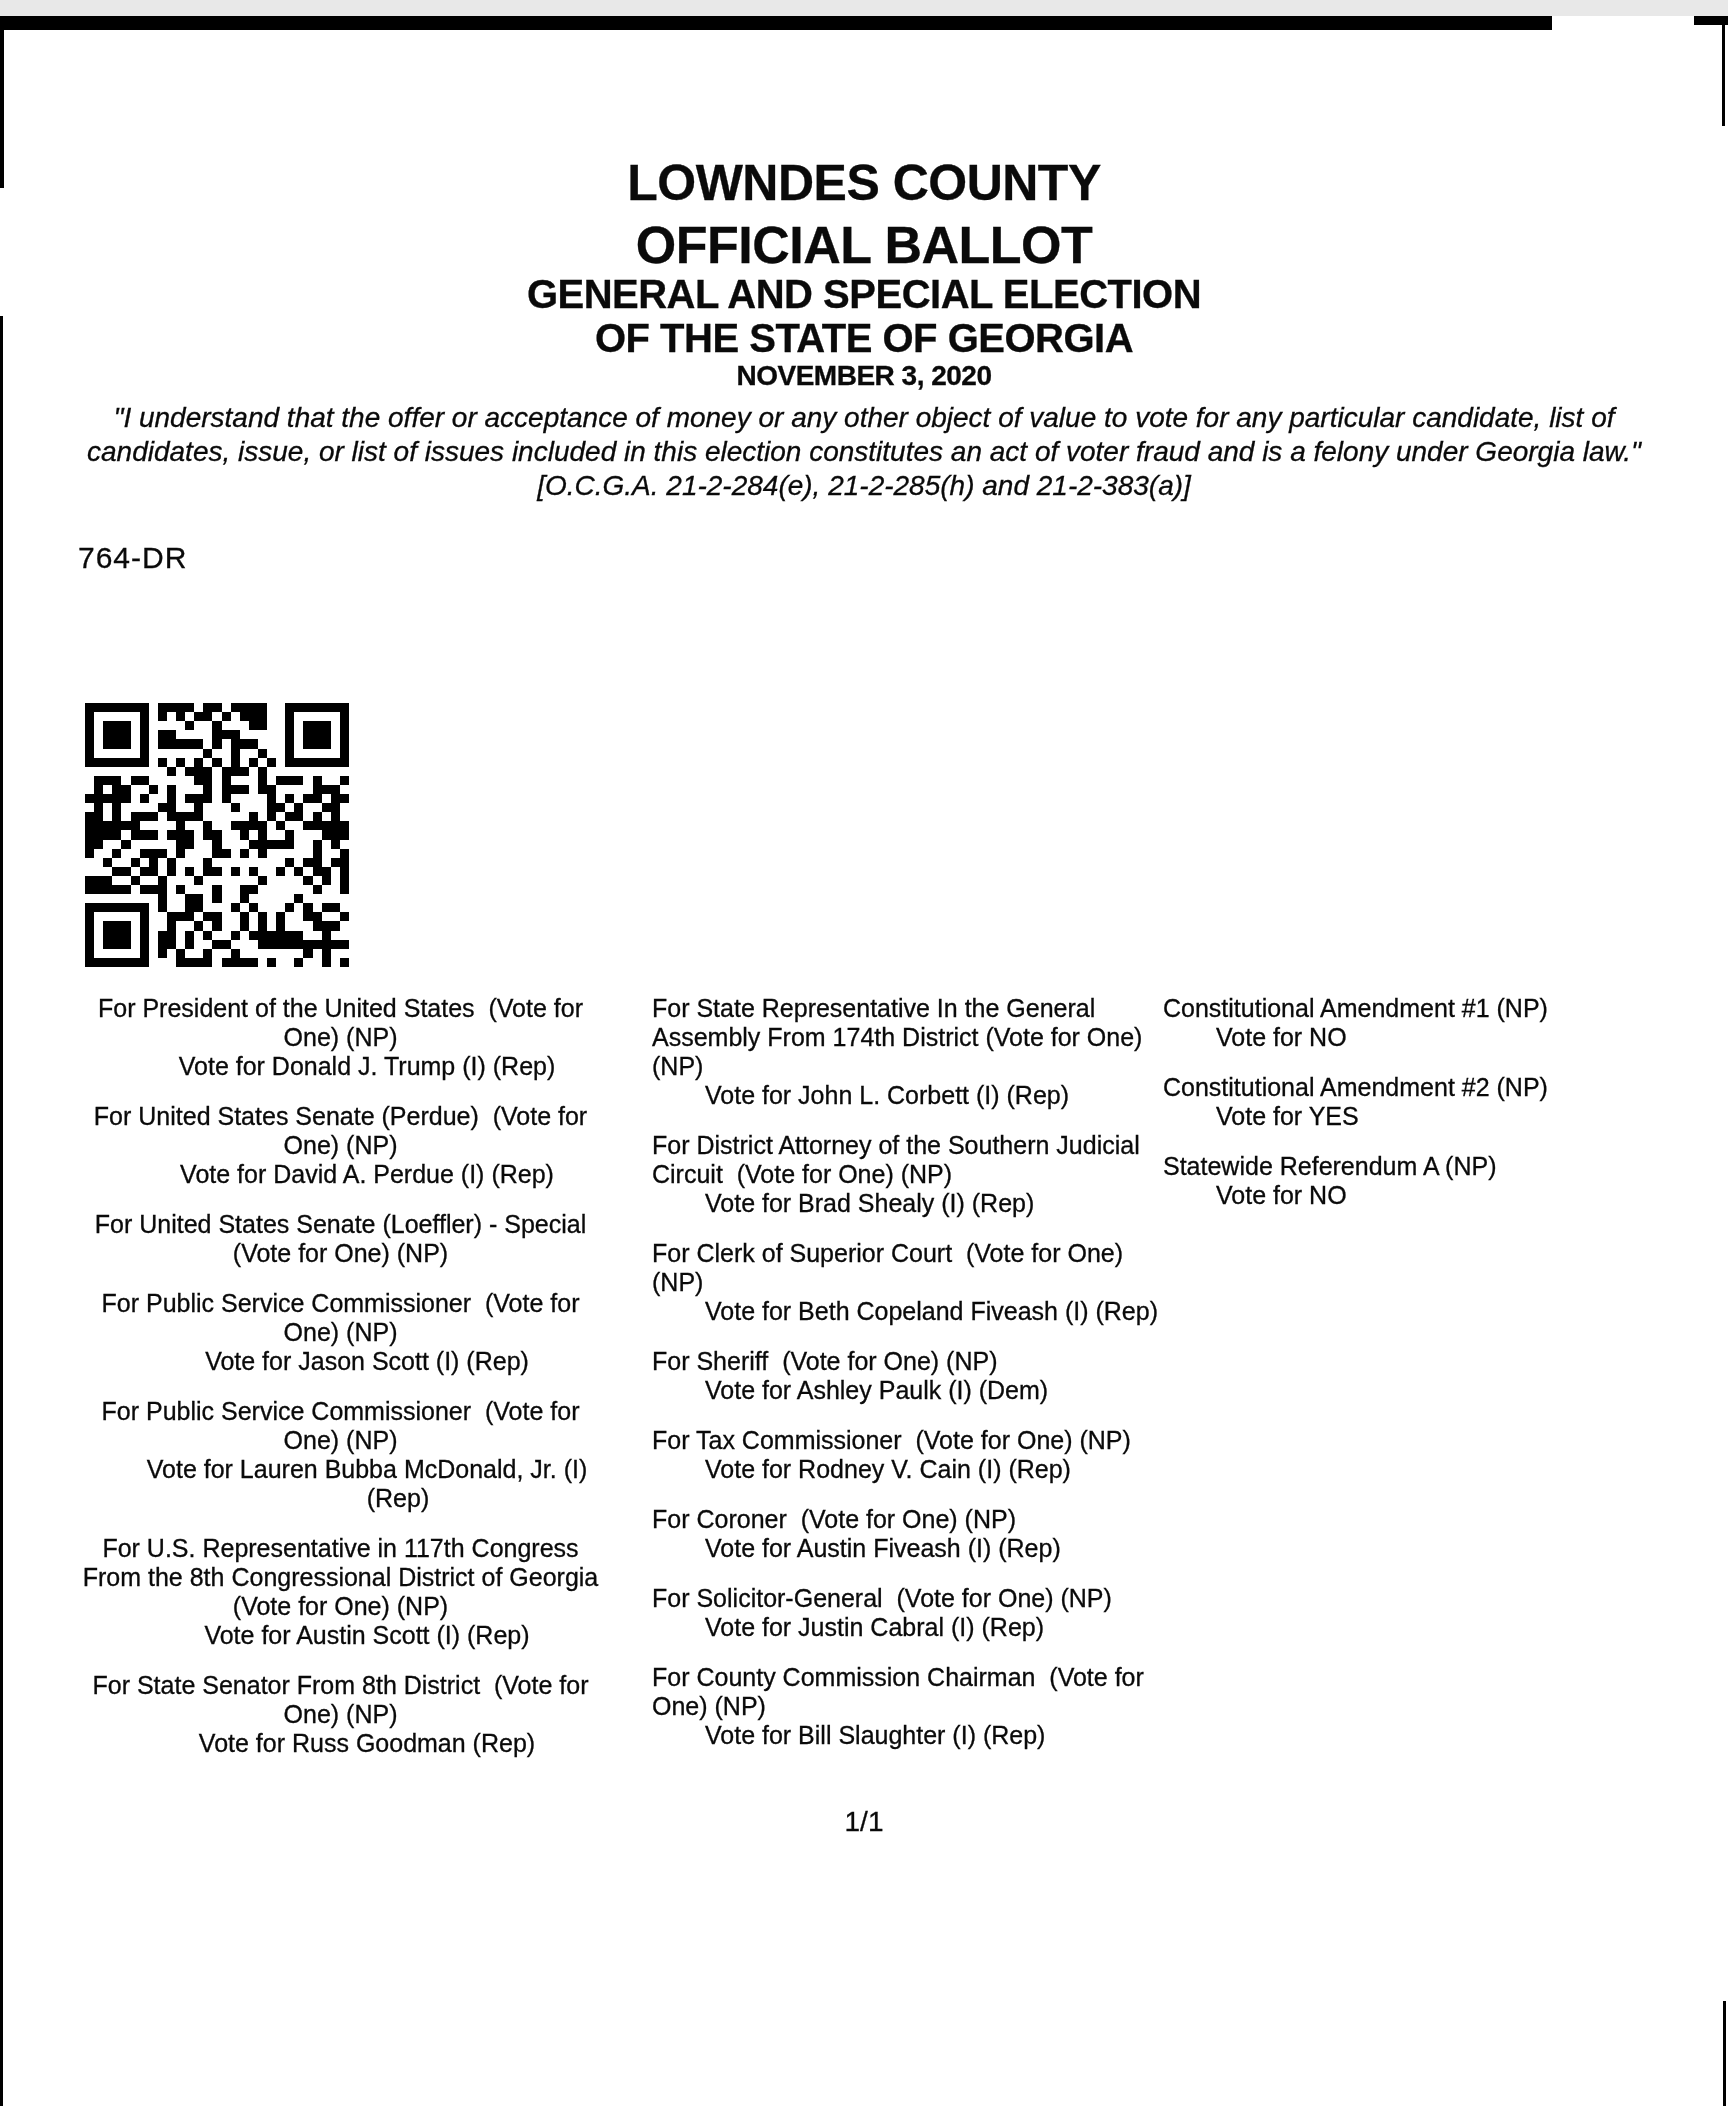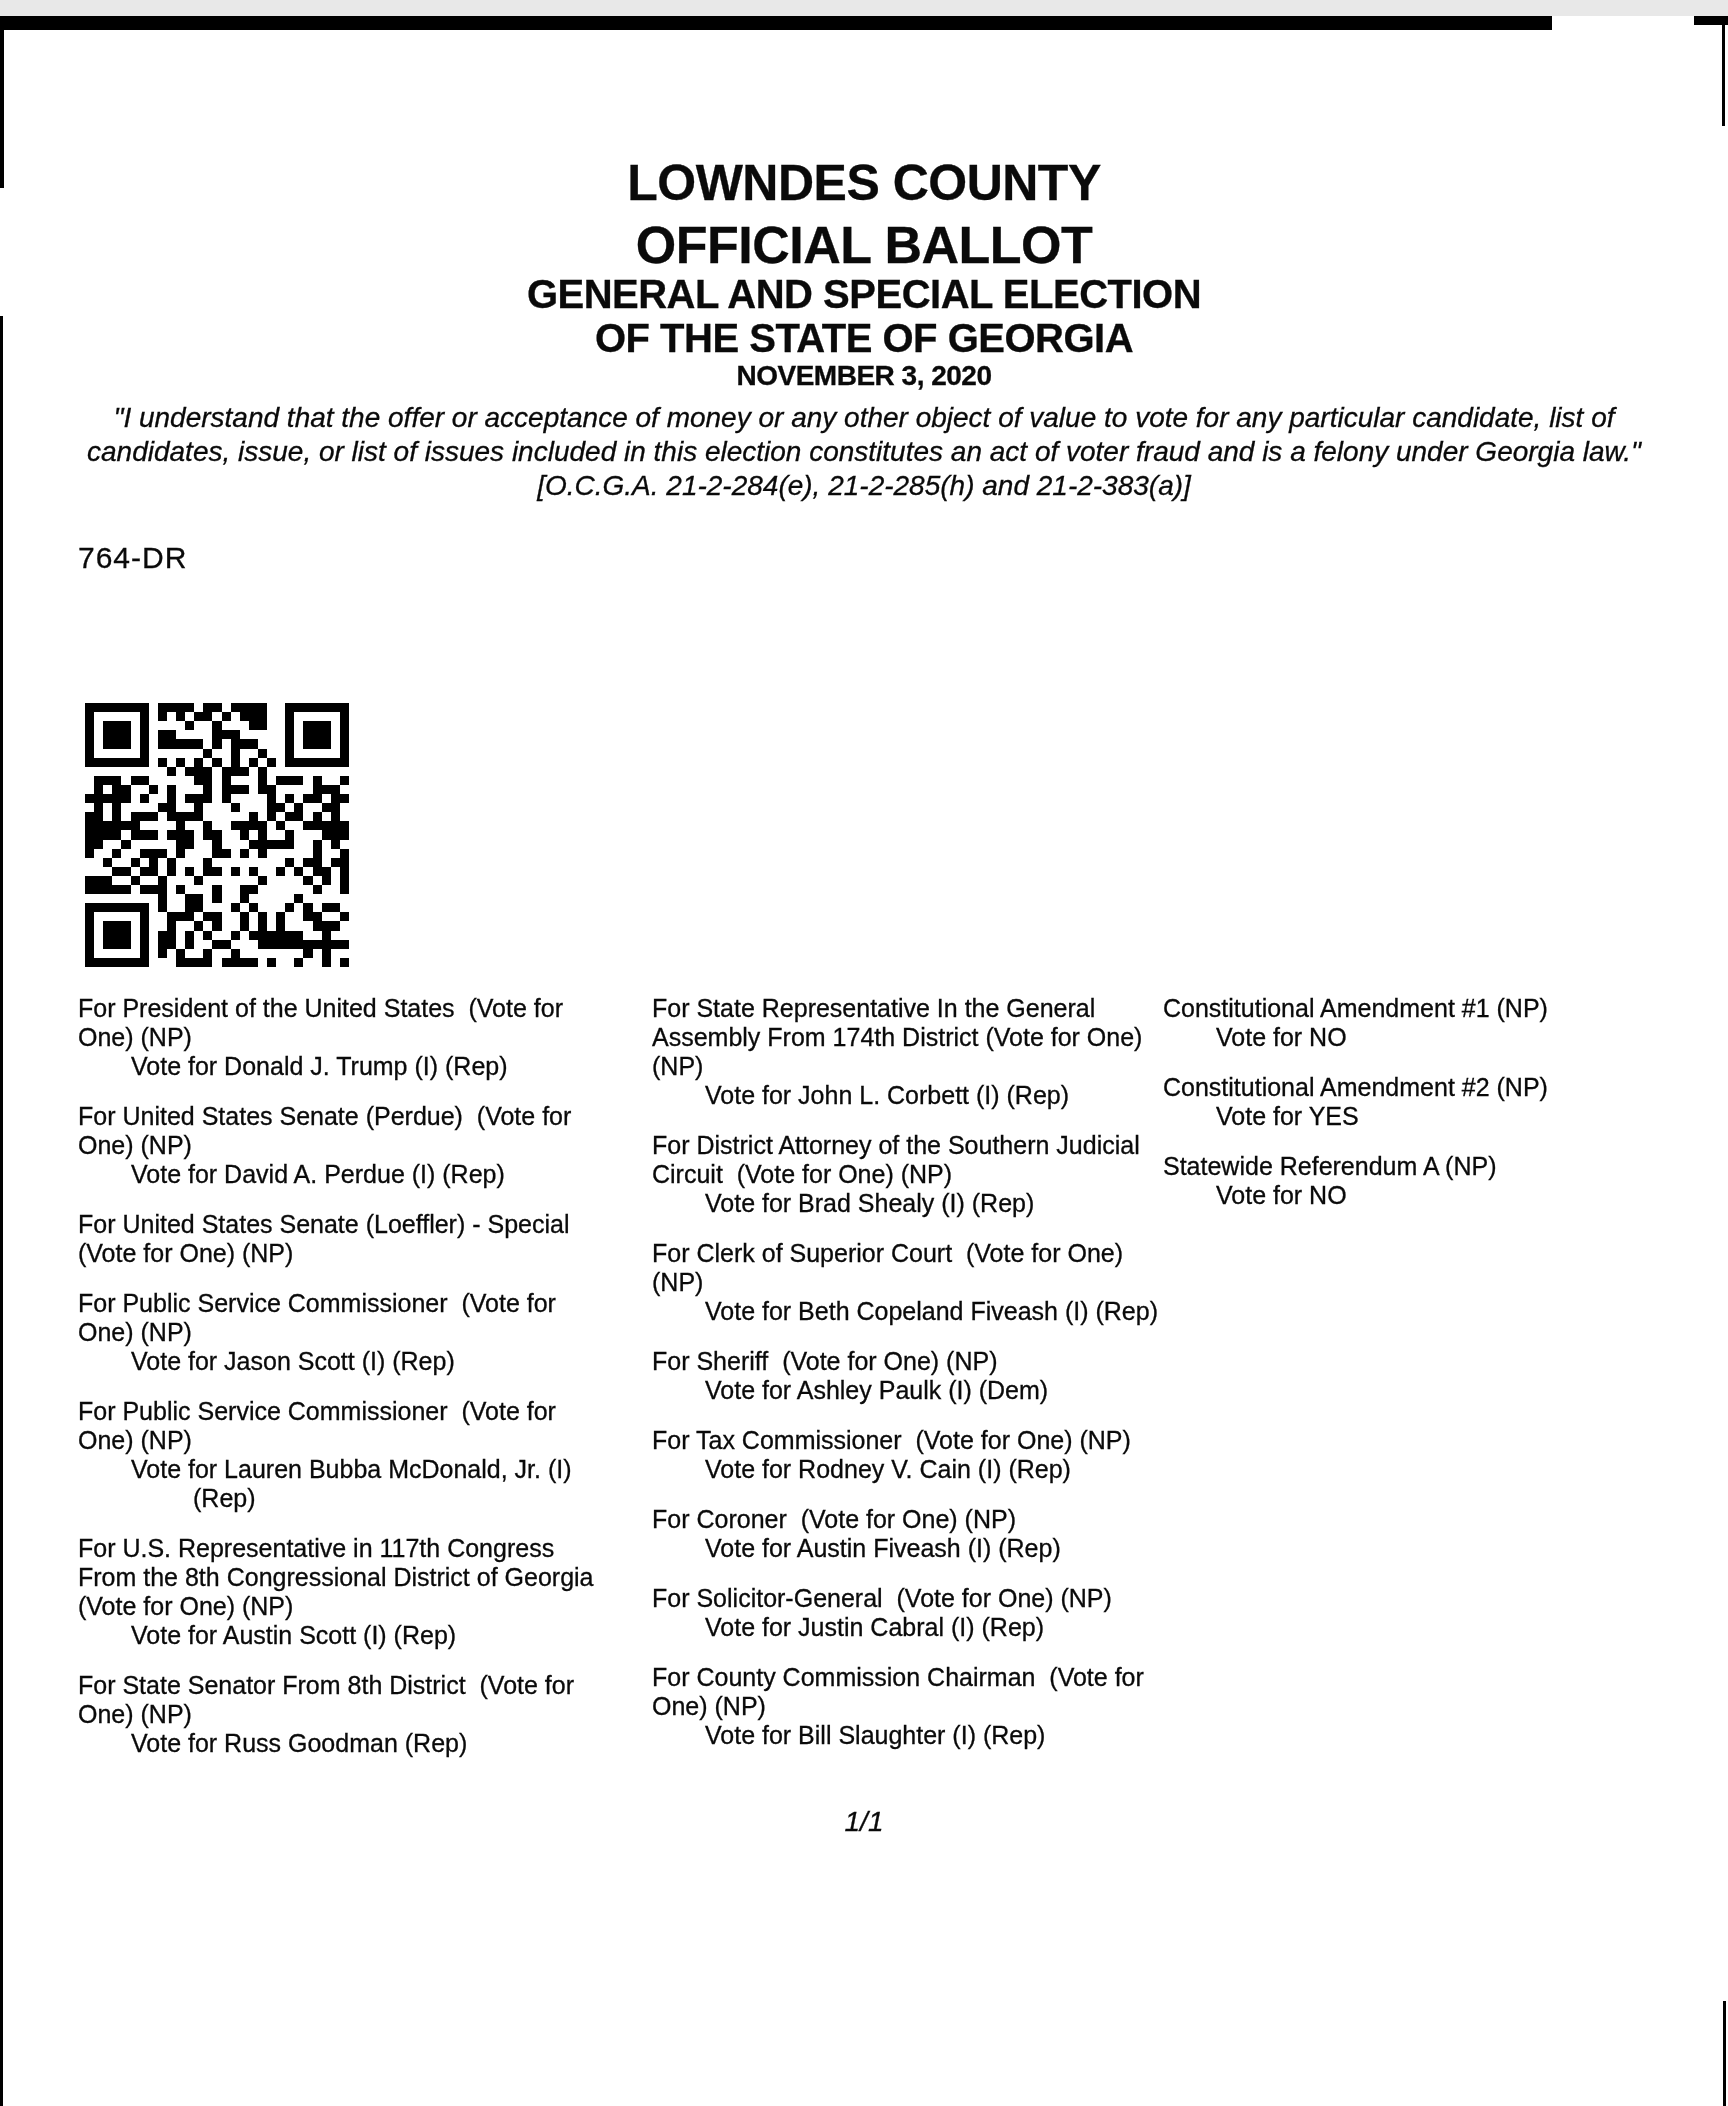--- a/index.html
+++ b/index.html
@@ -33,28 +33,28 @@
     position:absolute; top:385px; left:64px; width:1600px;
     text-align:center; font-style:italic; font-size:28px; line-height:34px;
   }
 
   .ballot-code { position:absolute; top:525px; left:78px; font-size:30px; letter-spacing:1px; }
 
   .qr { position:absolute; top:687px; left:78px; width:278px; height:264px; }
 
   
   .col { position:absolute; top:978px; font-size:25px; line-height:29px; }
-  .col-1 { left:78px;   width:525px; }
+  .col-1 { left:78px;   width:525px;text-align:center; }
   .col-2 { left:652px;  width:528px; }
   .col-3 { left:1163px; width:540px; }
   .contest { margin-bottom:21px; }
   .contest-title { white-space:pre-wrap; }
   .contest-selection { padding-left:115px; text-indent:-62px; }
 
-  .page-number { position:absolute; top:1790px; left:0; width:1728px; text-align:center; font-size:28px;font-style:italic; }
+  .page-number { position:absolute; top:1790px; left:0; width:1728px; text-align:center; font-size:28px; }
 </style>
 </head>
 <body>
 
 <div class="page">
 
   <div class="artifact top-bar"></div>
   <div class="artifact top-right-mark"></div>
   <div class="artifact left-line-top"></div>
   <div class="artifact left-line-main"></div>

